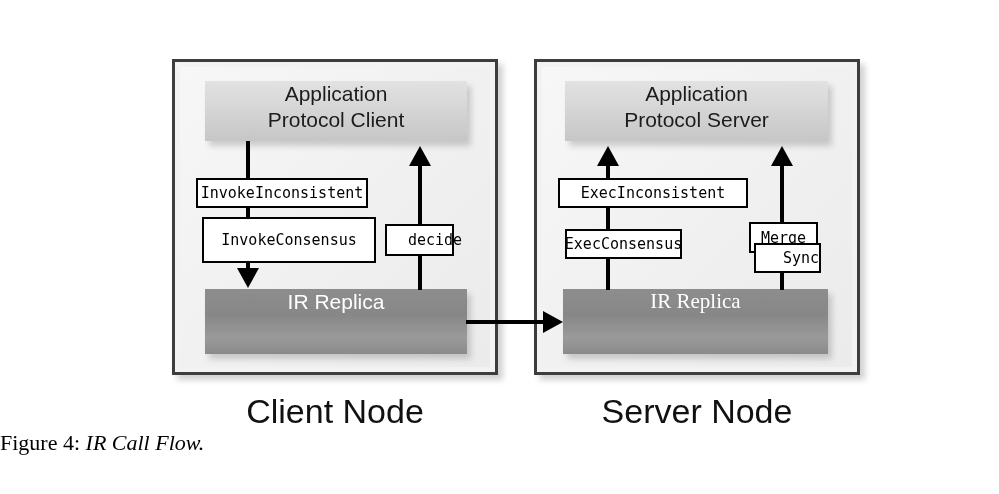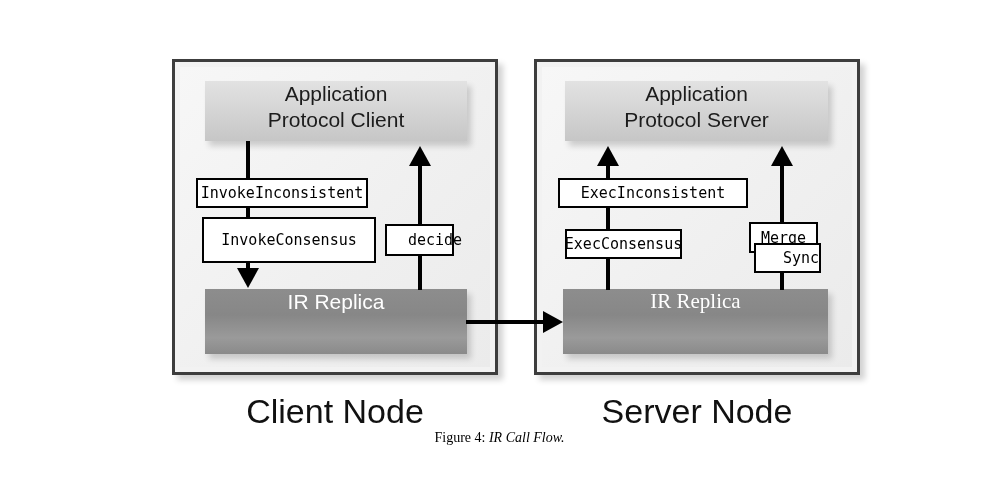--- a/index.html
+++ b/index.html
@@ -107,23 +107,22 @@
   .node-label {
     position: absolute;
     font-size: 34px;
     color: #111111;
     text-align: center;
     white-space: nowrap;
   }
   .caption {
     position: absolute;
     width: 100%;
-    text-align: center;
     font-family: "Liberation Serif", serif;
-    font-size: 14px;
+    font-size: 22px;
     color: #000000;
   }
   .caption .cap-num { font-style: normal; }
   .caption .cap-title { font-style: italic; }
 </style>
 </head>
 <body>
 
 <div id="page">
 

